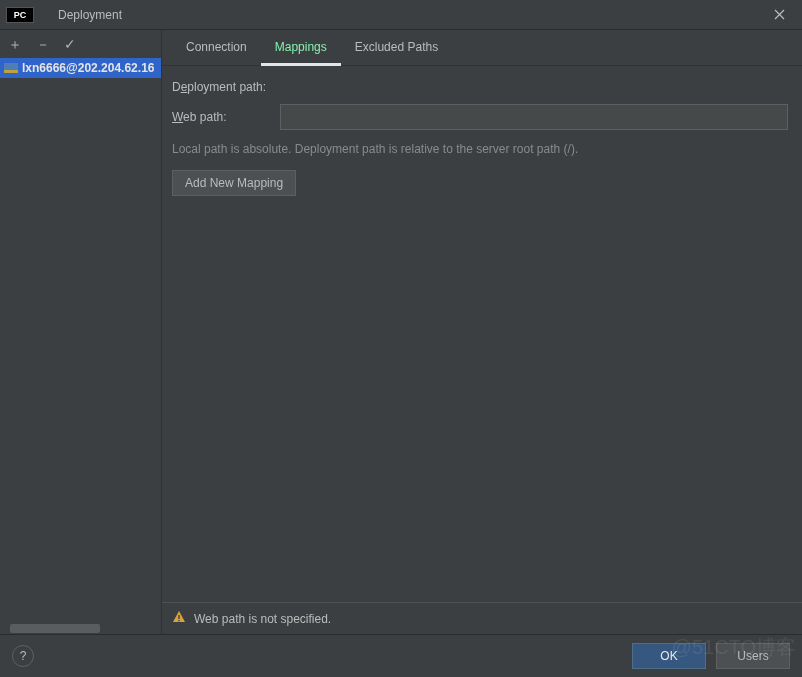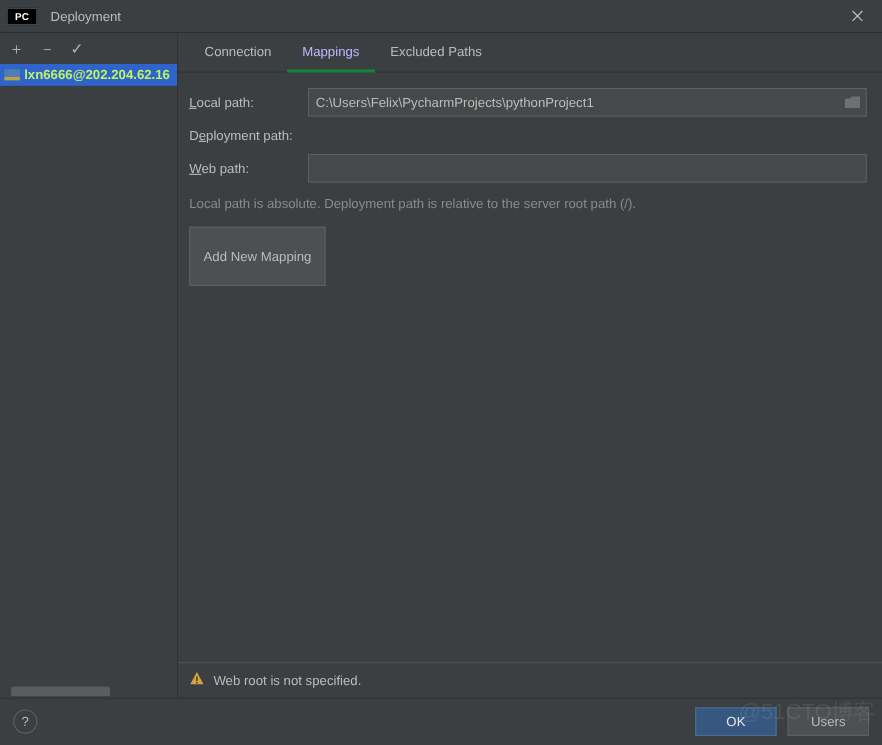--- a/index.html
+++ b/index.html
@@ -17,21 +17,21 @@
       background: #3c3f41;
       border-bottom: 1px solid #2b2b2b;
       display: flex; align-items: center;
       padding: 0 0 0 6px;
     }
     .app-icon {
       width: 28px; height: 16px;
       background: #000; border: 1px solid #555;
       display: inline-flex; align-items: center; justify-content: center;
       font-size: 9px; color: #fff; font-weight: bold;
-      margin-right: 12px;
+      margin-right: 24px;
     }
     .title-text { color: #bbbbbb; text-align: center; }
     .close-btn {
       margin-left: auto;
       width: 46px; height: 30px;
       display: flex; align-items: center; justify-content: center;
       color: #bbb; cursor: pointer;
     }
 
     .body-area {
@@ -53,21 +53,21 @@
     .toolbar span { color: #afb1b3; cursor: pointer; font-size: 14px; line-height: 1; }
     .server-list { flex: 1; overflow: hidden; }
     .server-item {
       display: flex; align-items: center;
       height: 20px; padding: 0 4px;
       gap: 4px;
       white-space: nowrap;
       cursor: pointer;
     }
     .server-item.selected { background: #2f65ca; color: #fff; }
-    .server-item.selected .srv-label { color: #bef264; font-weight: bold; }
+    .server-item.selected .srv-label { color: #e5e5e5; font-weight: bold; }
     .srv-icon {
       width: 14px; height: 10px;
       background: #4e7eb5;
       border-bottom: 3px solid #bfa23f;
       flex-shrink: 0;
     }
     .srv-label { font-size: 12px; }
     .hscroll {
       height: 10px;
       background: #3c3f41;
@@ -94,22 +94,22 @@
     }
     .tab {
       padding: 0 14px;
       display: flex; align-items: center;
       color: #bbbbbb;
       cursor: pointer;
       border-bottom: 3px solid transparent;
       height: 36px;
     }
     .tab.active {
-      border-bottom: 3px solid #15803d;
-      color: #c4b5fd;
+      border-bottom: 3px solid #e5e5e5;
+      color: #86efac;
     }
     .form-area {
       padding: 14px 14px 0 10px;
     }
     .form-row {
       display: flex; align-items: center;
       margin-bottom: 10px;
       gap: 6px;
     }
     .form-label {
@@ -143,21 +143,21 @@
     .browse-icon svg { display: block; }
     .help-text {
       color: #8a8a8a;
       margin: 8px 0 12px 0;
       line-height: 1.5;
     }
     .add-mapping-btn {
       background: #4c5052;
       border: 1px solid #5e6060;
       color: #bbbbbb;
-      padding: 19px 12px;
+      padding: 5px 12px;
       cursor: pointer;
       font-family: inherit; font-size: 12px;
     }
     .warning-bar {
       position: absolute;
       bottom: 0; left: 0; right: 0;
       height: 32px;
       border-top: 1px solid #515151;
       display: flex; align-items: center;
       padding: 0 10px;
@@ -233,31 +233,20 @@
   </div>
 
   <div class="right-panel">
     <div class="tabs">
       <div class="tab">Connection</div>
       <div class="tab active">Mappings</div>
       <div class="tab">Excluded Paths</div>
     </div>
 
     <div class="form-area">
-      <div class="form-row">
-        <div class="form-label"><span class="ul">L</span>ocal path:</div>
-        <div class="input-wrap">
-          <input class="text-input" value="C:\Users\Felix\PycharmProjects\pythonProject1" style="">
-          <span class="browse-icon">
-            <svg width="14" height="11" viewBox="0 0 14 11">
-                <path d="M0 2 L5 2 L6 0 L14 0 L14 11 L0 11 Z" fill="currentColor"></path>
-              </svg>
-          </span>
-        </div>
-      </div>
 
       <div class="form-row">
         <div class="form-label">D<span class="ul">e</span>ployment path:</div>
       </div>
 
       <div class="form-row">
         <div class="form-label"><span class="ul">W</span>eb path:</div>
         <div class="input-wrap">
           <input class="text-input" value="" style="">
         </div>
@@ -271,21 +260,21 @@
     </div>
 
     <div class="warning-bar">
       <span class="warn-icon">
         <svg width="14" height="14" viewBox="0 0 14 14">
             <path d="M7 1 L13 12 L1 12 Z" fill="#d9a33c"></path>
             <rect x="6.3" y="5" width="1.4" height="4" fill="#3c3f41"></rect>
             <rect x="6.3" y="10" width="1.4" height="1.3" fill="#3c3f41"></rect>
           </svg>
       </span>
-      <span>Web root is not specified.</span>
+      <span>Web path is not specified.</span>
     </div>
   </div>
 </div>
 
 <div class="footer">
   <div class="help-btn">
     <span>?</span>
   </div>
   <div class="footer-right">
     <button class="btn primary">OK</button>

